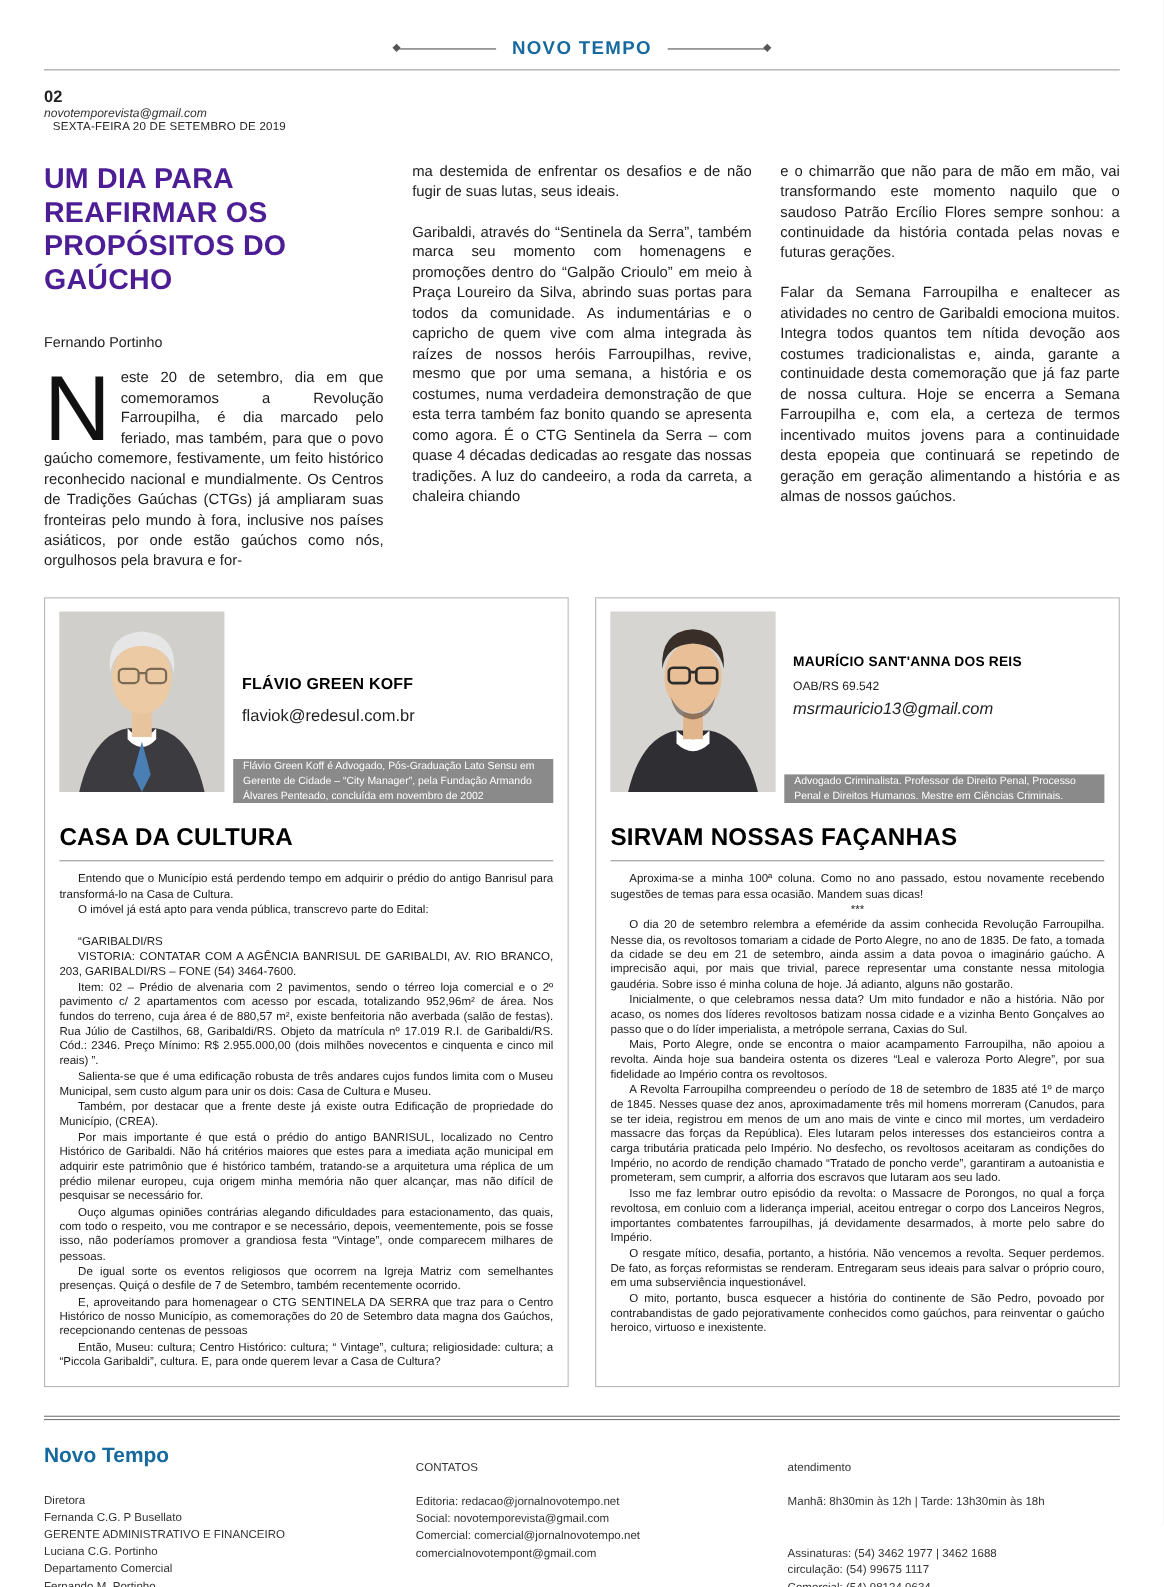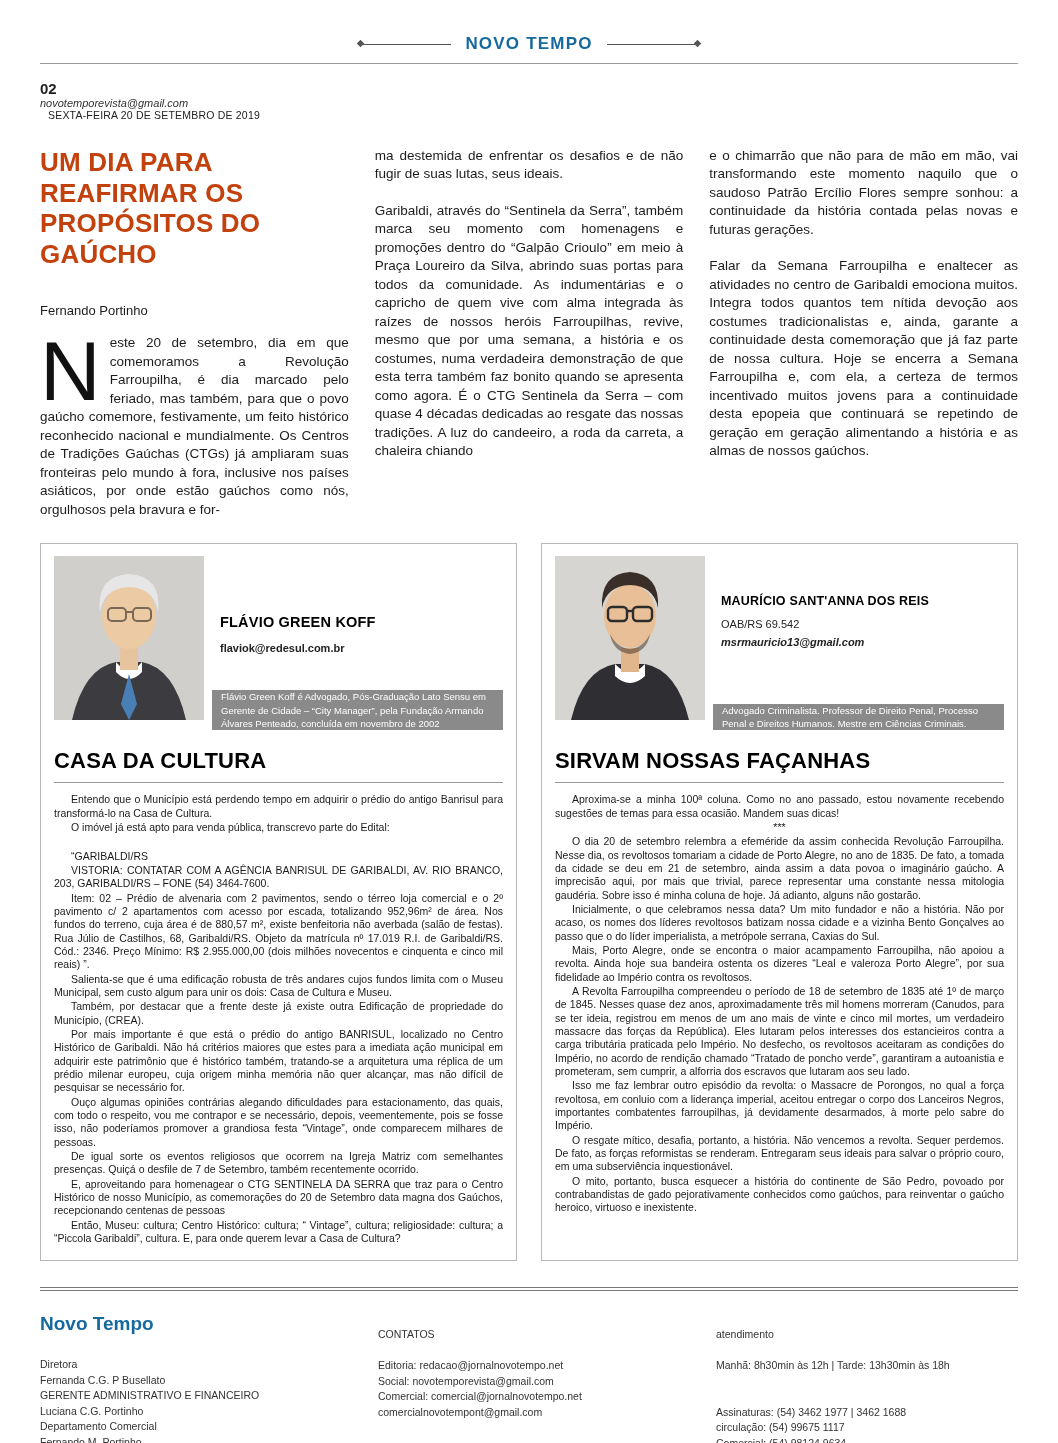--- a/index.html
+++ b/index.html
@@ -16,38 +16,38 @@
   .masthead { color:#16699e; font-size:17px; font-weight:bold; letter-spacing:1.2px; }
   .header-rule { border-top:1px solid #9a9a9a; margin-top:9px; }
   .header-meta { display:flex; align-items:flex-start; margin-top:16px;flex-direction:column; }
   .page-num { font-weight:bold; font-size:15px; width:120px; }
   .masthead-email { flex:1; text-align:center; font-style:italic; font-size:11px; color:#333; }
   .header-date { width:220px; text-align:right; font-size:10.5px; color:#222; letter-spacing:.2px; }
 
   
   .main-article { display:flex; gap:26px; margin-top:26px; }
   .article-col { flex:1; font-size:13.5px; line-height:1.37; text-align:justify; color:#1c1c1c; }
-  .headline { font-size:26px; line-height:1.18; font-weight:bold; color:#c2410c; margin-bottom:32px; text-align:left; letter-spacing:.2px; }
+  .headline { font-size:26px; line-height:1.18; font-weight:bold; color:#4c1d95; margin-bottom:32px; text-align:left; letter-spacing:.2px; }
   .author { font-size:13px; margin-bottom:15px; text-align:left; }
   .dropcap { float:left; font-size:84px; line-height:64px; padding:5px 9px 0 0; color:#111; }
   .article-col p { margin-bottom:18px; }
   .article-col p:last-child { margin-bottom:0; }
 
   
   .columnists { display:flex; gap:24px; margin-top:24px; }
   .columnist-box { flex:1; border:1px solid #b8b8b8; padding:10px 13px 14px; background:#fff; }
   .c-header { position:relative; height:178px; }
   .c-photo { position:absolute; left:0; top:2px; width:150px; height:164px; overflow:hidden; background:#cfcfcf; }
   .c-photo svg { display:block; width:100%; height:100%; }
   .c-id { position:absolute; left:166px; right:0; }
   .c-id.pos-left { top:60px; }
   .c-id.pos-right { top:40px; }
   .c-name { font-weight:bold; font-size:14.5px; letter-spacing:.2px; color:#000000; }
   .c-name.small { font-size:12.5px; }
-  .c-email { font-size:11px; margin-top:12px; color:#222;font-weight:bold; }
+  .c-email { font-size:15px; margin-top:12px; color:#222; }
   .c-email.italic { font-style:italic; margin-top:6px; }
   .c-oab { font-size:11px; margin-top:10px; color:#222; }
   .bio-bar { position:absolute; left:158px; right:0; bottom:2px; background:#8a8a8a; color:#fff; font-size:9.5px; line-height:1.4; padding:0 9px; }
   .column-title { font-size:22px; font-weight:bold; margin:16px 0 8px; color:#000; letter-spacing:.2px; }
   .column-rule { border-top:1px solid #999; margin-bottom:10px; }
   .column-body p { font-size:10.5px; line-height:1.27; text-align:justify; text-indent:17px; margin-bottom:1px; color:#1a1a1a; }
 
   
   .footer-rule { border-top:1px solid #777; border-bottom:1px solid #777; height:4px; margin-top:26px; }
   .footer-cols { display:flex; gap:36px; margin-top:22px; }

